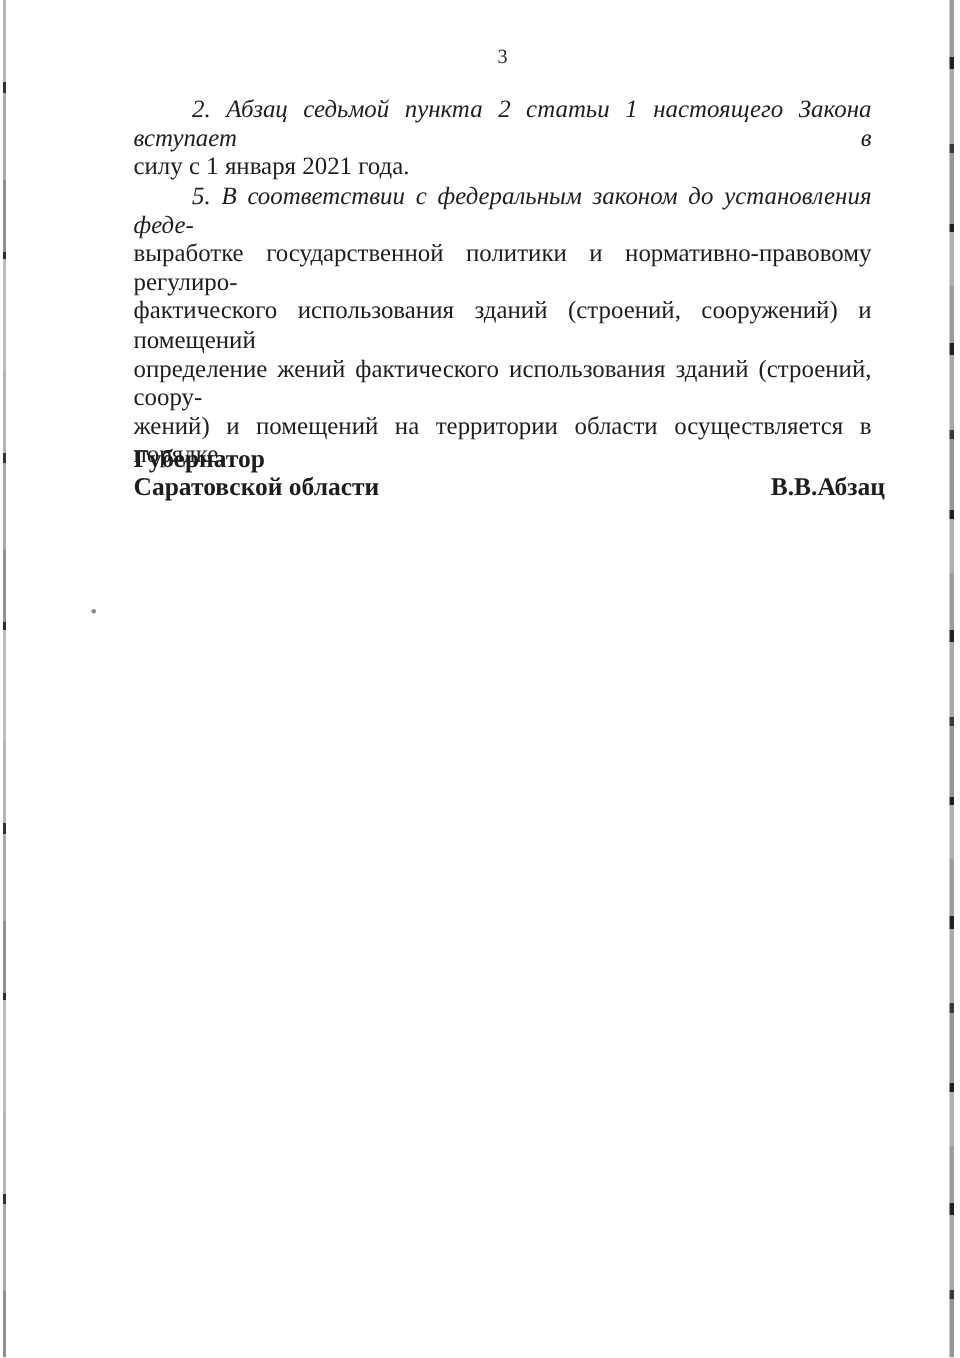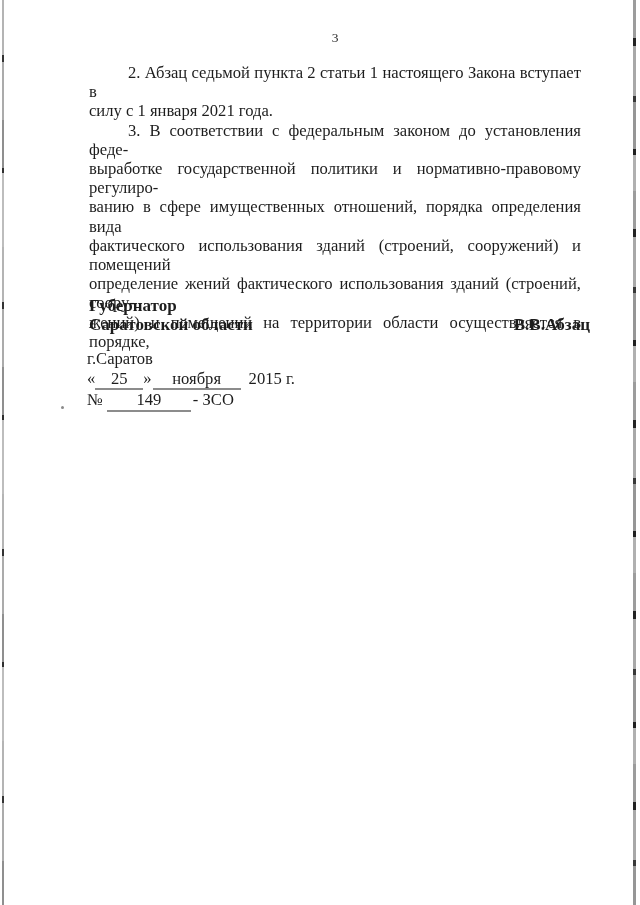--- a/index.html
+++ b/index.html
@@ -37,21 +37,21 @@
     position: absolute; left: 89px; top: 30px; width: 492px;
     text-align: center; font-size: 13.5px; color: #2a2a2a;
   }
 
   .body-text {
     position: absolute; left: 89px; top: 63px; width: 492px;
     font-size: 16.6px; line-height: 19.2px;
   }
   .line { white-space: normal; }
   .line.just { text-align: justify; text-align-last: justify; text-justify: inter-word; }
-  .line.indent { text-indent: 39px; }
+  .line.indent { text-indent: 39px; font-style: italic; }
 
   .sig-block {
     position: absolute; left: 89px; top: 297px; width: 501px;
     font-weight: bold; font-size: 17px; line-height: 18.5px;
   }
   .sig-row { display: flex; justify-content: space-between; }
 
   .issue-block {
     position: absolute; left: 87px; top: 349px;
     font-size: 16.6px; line-height: 19.6px;
@@ -73,39 +73,29 @@
 
   <div class="edge-line edge-left"></div>
   <div class="edge-line edge-right"></div>
   <div class="speck"></div>
 
   <div class="page-number">3</div>
 
   <div class="body-text">
     <div class="line indent just">2. Абзац седьмой пункта 2 статьи 1 настоящего Закона вступает в</div>
     <div class="line">силу с 1 января 2021 года.</div>
-    <div class="line indent just">3. В соответствии с федеральным законом до установления феде-</div>
+    <div class="line indent just">5. В соответствии с федеральным законом до установления феде-</div>
     <div class="line just">выработке государственной политики и нормативно-правовому регулиро-</div>
-    <div class="line just">ванию в сфере имущественных отношений, порядка определения вида</div>
     <div class="line just">фактического использования зданий (строений, сооружений) и помещений</div>
     <div class="line just">определение жений фактического использования зданий (строений, соору-</div>
     <div class="line just">жений) и помещений на территории области осуществляется в порядке,</div>
   </div>
 
   <div class="sig-block">
     <div>Губернатор</div>
     <div class="sig-row">
       <span>Саратовской области</span>
       <span>В.В.Абзац</span>
     </div>
   </div>
 
-  <div class="issue-block">
-    <div>г.Саратов</div>
-    <div>
-      <span>«</span><span class="blank day">25</span><span>»</span><span class="blank month">ноября</span><span class="year">2015 г.</span>
-    </div>
-    <div>
-      <span>№</span><span class="blank num">149</span><span class="num-suffix">- ЗСО</span>
-    </div>
-  </div>
 
 </div>
 
 </body></html>

